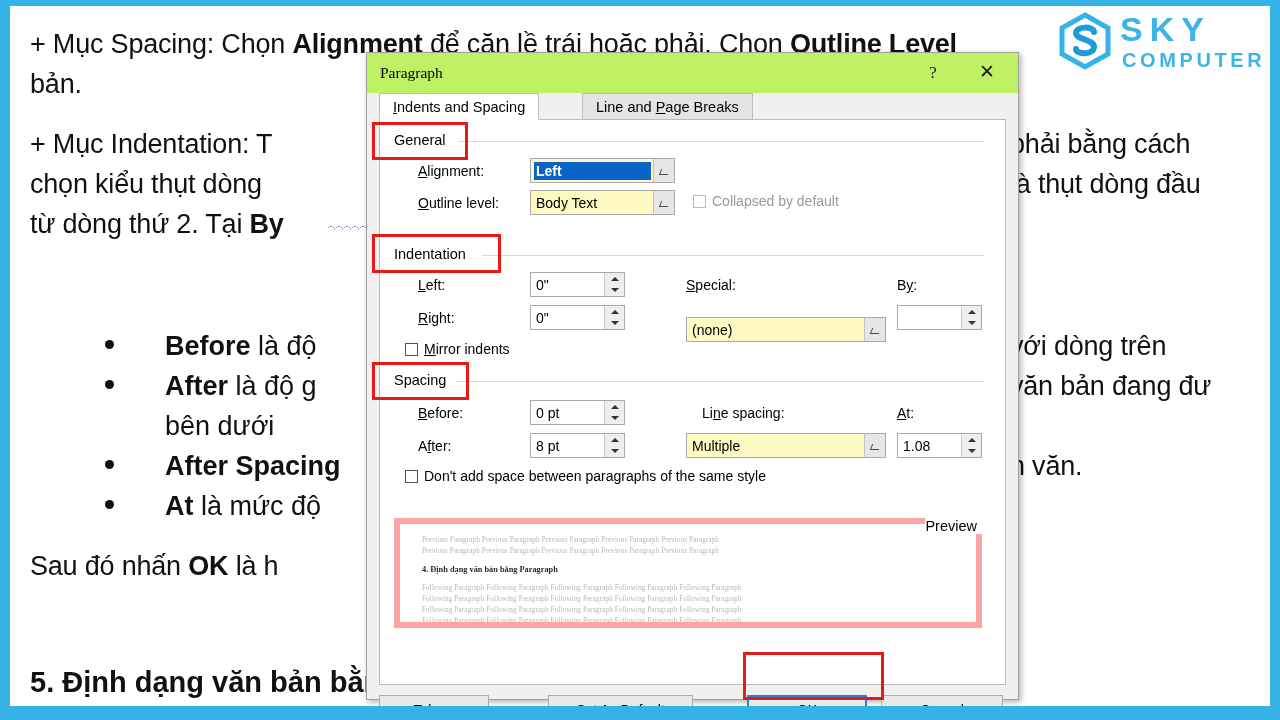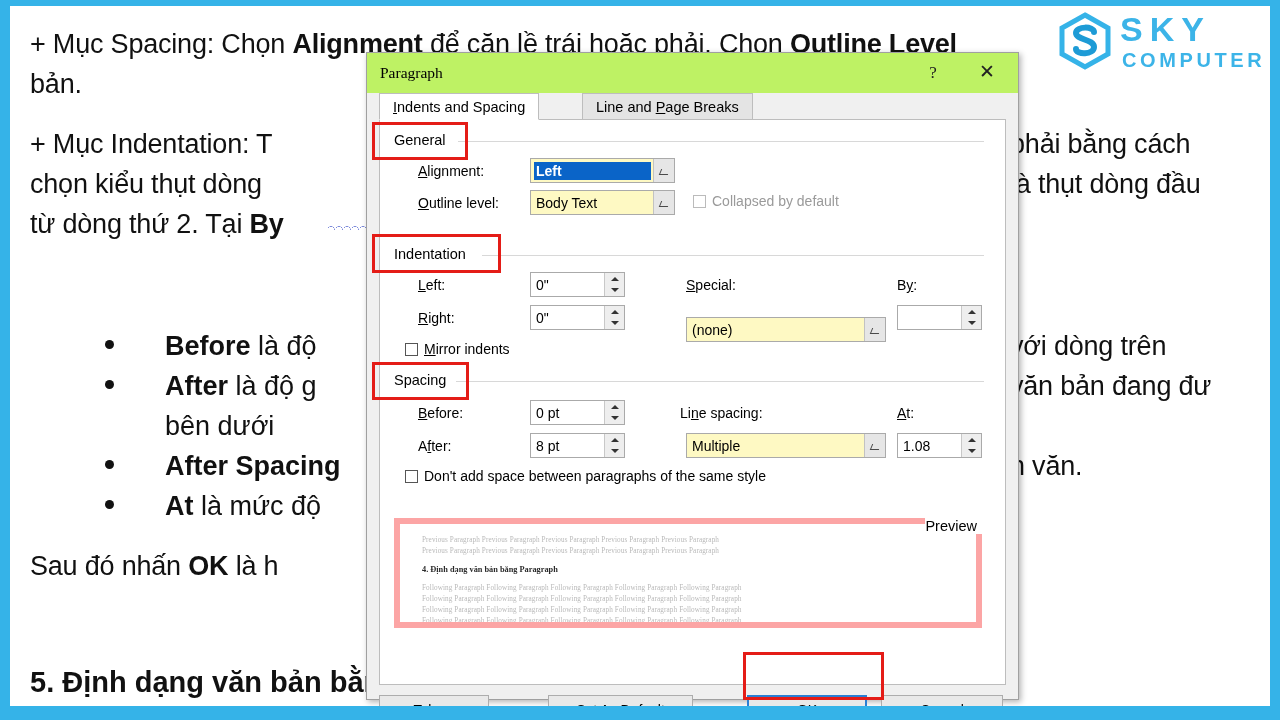--- a/index.html
+++ b/index.html
@@ -378,21 +378,21 @@
 
     <span class="lbl" style="left:38px;top:318px;">A<u>f</u>ter:</span>
     <div class="spin" style="left:150px;top:313px;width:95px;">
       <span class="val">8 pt</span>
       <span class="btns">
           <i class="up"></i>
           <i class="dn"></i>
         </span>
     </div>
 
-    <span class="lbl" style="left:300px;top:285px;">Li<u>n</u>e spacing:</span>
+    <span class="lbl" style="left:322px;top:285px;">Li<u>n</u>e spacing:</span>
     <div class="combo" style="left:306px;top:313px;width:200px;">
       <span class="val">Multiple</span>
       <span class="arrow"></span>
     </div>
 
     <span class="lbl" style="left:517px;top:285px;"><u>A</u>t:</span>
     <div class="spin" style="left:517px;top:313px;width:85px;">
       <span class="val">1.08</span>
       <span class="btns">
           <i class="up"></i>

